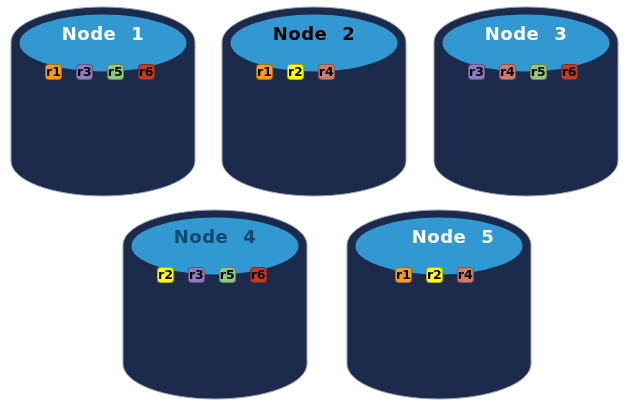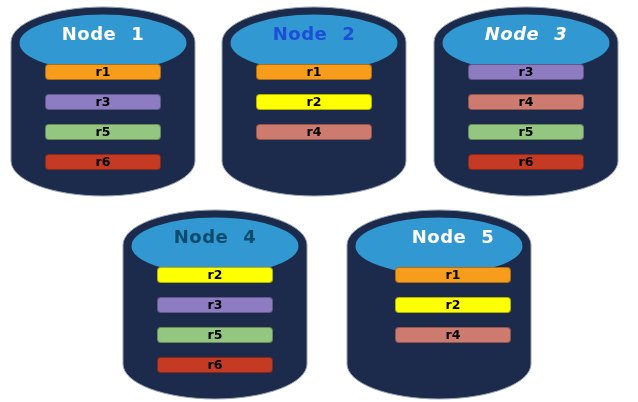--- a/index.html
+++ b/index.html
@@ -38,21 +38,21 @@
     word-spacing: 0.45em;
     user-select: none;
   }
   .bars {
     position: absolute;
     top: 58px;
     left: 50%;
     transform: translateX(-50%);
     width: 116px;
     display: flex;
-    flex-direction: column;
+    flex-direction: row;
     gap: 14px;
   }
   .bar {
     box-sizing: border-box;
     height: 16px;
     border-radius: 4px;
     border: 1px solid rgba(0,0,0,0.30);
     color: #000000;
     font-weight: bold;
     font-size: 12.5px;
@@ -77,33 +77,33 @@
         <div class="bar" style="background: rgb(142, 124, 195); color: rgb(0, 0, 0);">r3</div>
         <div class="bar" style="background: rgb(147, 198, 127); color: rgb(0, 0, 0);">r5</div>
         <div class="bar" style="background: rgb(196, 58, 35); color: rgb(0, 0, 0);">r6</div>
       </div>
   </div>
     <div class="node" style="left: 221px; top: 6px;">
     <svg width="186" height="191" viewBox="0 0 186 191">
       <path d="M1,36 A92,35 0 0 1 185,36 L185,155 A92,35 0 0 1 1,155 Z" stroke-width="1" fill="#1c2b4b" stroke="#97a3b4"></path>
       <ellipse cx="93" cy="37" rx="85" ry="30" stroke-width="3" fill="#3298d1" stroke="#1b2b4b"></ellipse>
     </svg>
-    <div class="node-title" style="color: #1d4ed8;">Node 2</div>
+    <div class="node-title" style="color: #000000;">Node 2</div>
     <div class="bars">
         <div class="bar" style="background: rgb(248, 156, 27); color: rgb(0, 0, 0);">r1</div>
         <div class="bar" style="background: rgb(254, 255, 0); color: rgb(0, 0, 0);">r2</div>
         <div class="bar" style="background: rgb(205, 123, 110); color: rgb(0, 0, 0);">r4</div>
       </div>
   </div>
     <div class="node" style="left: 433px; top: 6px;">
     <svg width="186" height="191" viewBox="0 0 186 191">
       <path d="M1,36 A92,35 0 0 1 185,36 L185,155 A92,35 0 0 1 1,155 Z" stroke-width="1" fill="#1c2b4b" stroke="#97a3b4"></path>
       <ellipse cx="93" cy="37" rx="85" ry="30" stroke-width="3" fill="#3298d1" stroke="#1b2b4b"></ellipse>
     </svg>
-    <div class="node-title" style="color: rgb(255, 255, 255); font-style: italic;">Node 3</div>
+    <div class="node-title" style="color: rgb(255, 255, 255);">Node 3</div>
     <div class="bars">
         <div class="bar" style="background: rgb(142, 124, 195); color: rgb(0, 0, 0);">r3</div>
         <div class="bar" style="background: rgb(205, 123, 110); color: rgb(0, 0, 0);">r4</div>
         <div class="bar" style="background: rgb(147, 198, 127); color: rgb(0, 0, 0);">r5</div>
         <div class="bar" style="background: rgb(196, 58, 35); color: rgb(0, 0, 0);">r6</div>
       </div>
   </div>
     <div class="node" style="left: 122px; top: 209px;">
     <svg width="186" height="191" viewBox="0 0 186 191">
       <path d="M1,36 A92,35 0 0 1 185,36 L185,155 A92,35 0 0 1 1,155 Z" stroke-width="1" fill="#1c2b4b" stroke="#97a3b4"></path>

